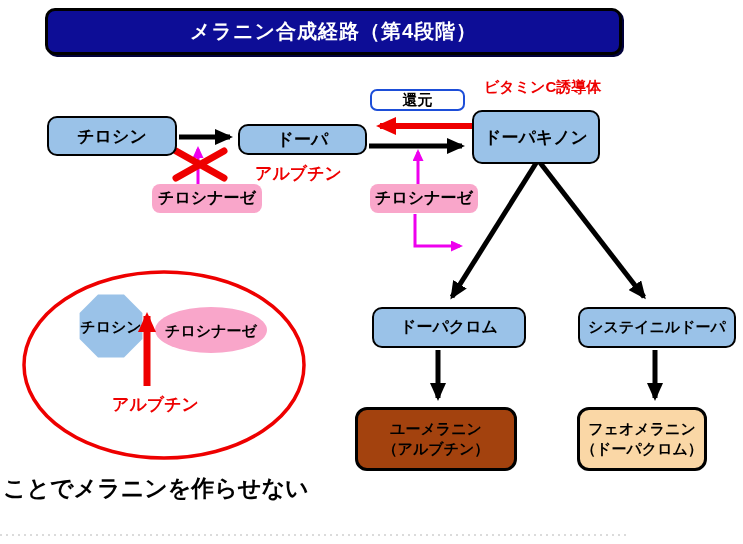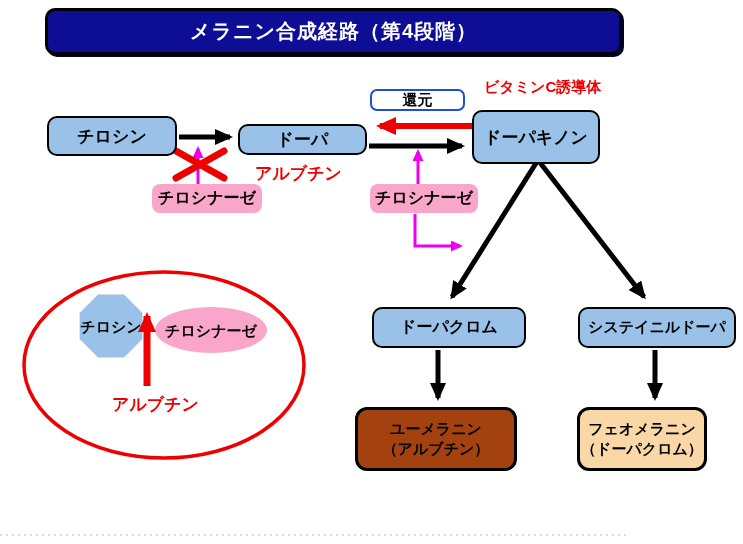--- a/index.html
+++ b/index.html
@@ -116,16 +116,17 @@
   </div>
   <div class="abs finalbox" style="left:577px;top:407px;width:130px;height:64px;background:var(--peach)">
     <div>フェオメラニン</div>
     <div>（ドーパクロム）</div>
   </div>
 
   <div class="abs floatlabel" style="left:75px;top:318px;width:72px;font-size:15px">チロシン</div>
   <div class="abs floatlabel" style="left:155px;top:322px;width:112px;font-size:15px">チロシナーゼ</div>
 
   <div class="abs caption">
+    <div>ことでメラニンを作らせない</div>
   </div>
 
   <div class="abs bottom-artifact"></div>
 </div>
 
 </body></html>

